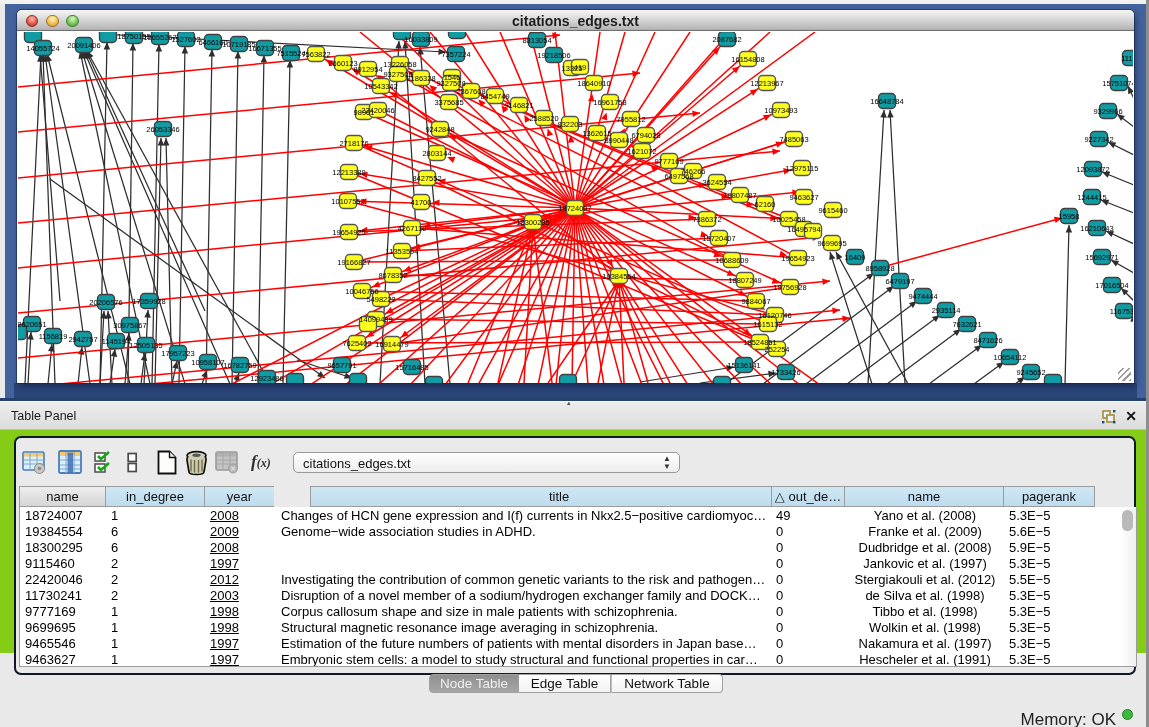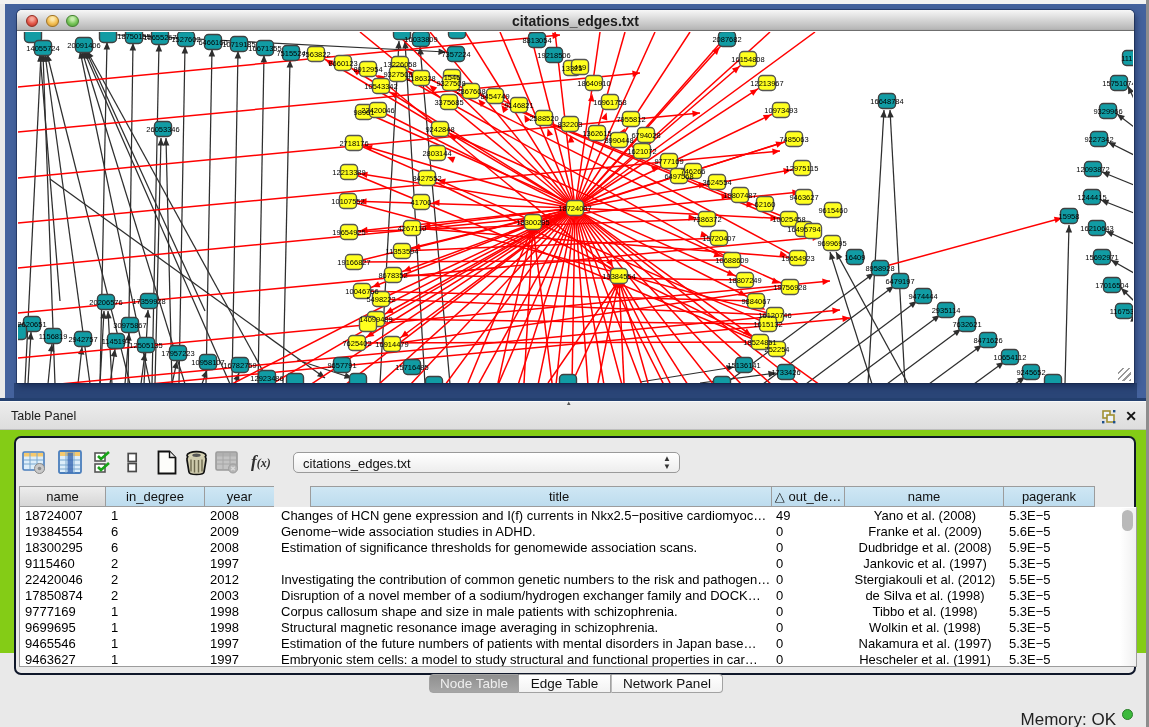--- a/index.html
+++ b/index.html
@@ -39,21 +39,21 @@
 #combo .arr { position:absolute; right:8px; top:2px; font-size:8px; color:#333; line-height:8px; }
 
 #thead { position:absolute; left:3px; top:48px; width:1076px; height:21px; }
 #tbl { position:absolute; left:3px; top:69px; width:1118px; height:160px; background:#fff; border:1px solid #9c9c9c; border-top:none; overflow:hidden; }
 .th { position:absolute; top:0; height:21px; background:linear-gradient(#cfe7f4,#bddcee); border:1px solid #9c9c9c; border-right:none; font-size:13px; text-align:center; line-height:20px; color:#111; }
 .th0 { background:linear-gradient(#ededed,#d6d6d6); }
 .tr { position:absolute; left:0; width:1118px; height:16px; font-size:13px; color:#000; white-space:nowrap; }
 .tr span { position:absolute; top:1px; overflow:hidden; }
 .c0 { left:5px;   width:81px; }
 .c1 { left:91px;  width:94px; }
-.c2 { left:190px; width:65px; }
+.c2 { left:190px; width:65px;text-decoration:underline; }
 .c3 { left:261px; width:492px; }
 .c4 { left:756px; width:68px; }
 .c5 { left:826px; width:158px; text-align:center; }
 .c6 { left:989px; width:90px; }
 #vsb { position:absolute; left:1100px; top:1px; width:16px; height:158px; background:linear-gradient(90deg,#ffffff,#f0f0f0); }
 #vsb .thumb { position:absolute; left:2px; top:2px; width:11px; height:21px; background:#b9b9b9; border-radius:6px; }
 
 #tabs { position:absolute; left:429px; top:273px; height:19px; font-size:13.5px; }
 .tab { position:absolute; top:0; height:19px; line-height:18px; text-align:center; border:1px solid #a2a2a2; }
 #tab1 { left:0; width:90px;  background:linear-gradient(#8f8f8f,#a6a6a6); color:#efefef; border-radius:4px 0 0 4px; }
@@ -760,44 +760,43 @@
           <span class="c2">2009</span>
           <span class="c3">Genome−wide association studies in ADHD.</span>
           <span class="c4">0</span>
           <span class="c5">Franke et al. (2009)</span>
           <span class="c6">5.6E−5</span>
         </div>
 <div class="tr" style="top:32px">
 <span class="c0">18300295</span>
           <span class="c1">6</span>
           <span class="c2">2008</span>
-          <span class="c3">Estimation of significance thresholds for genomewide association scans.</span>
           <span class="c4">0</span>
           <span class="c5">Dudbridge et al. (2008)</span>
           <span class="c6">5.9E−5</span>
         </div>
 <div class="tr" style="top:48px">
 <span class="c0">9115460</span>
           <span class="c1">2</span>
           <span class="c2">1997</span>
           <span class="c4">0</span>
           <span class="c5">Jankovic et al. (1997)</span>
           <span class="c6">5.3E−5</span>
         </div>
 <div class="tr" style="top:64px">
 <span class="c0">22420046</span>
           <span class="c1">2</span>
           <span class="c2">2012</span>
-          <span class="c3">Investigating the contribution of common genetic numbers to the risk and pathogen…</span>
+          <span class="c3">Investigating the contribution of common genetic variants to the risk and pathogen…</span>
           <span class="c4">0</span>
           <span class="c5">Stergiakouli et al. (2012)</span>
           <span class="c6">5.5E−5</span>
         </div>
 <div class="tr" style="top:80px">
-<span class="c0">17850874</span>
+<span class="c0">11730241</span>
           <span class="c1">2</span>
           <span class="c2">2003</span>
           <span class="c3">Disruption of a novel member of a sodium/hydrogen exchanger family and DOCK…</span>
           <span class="c4">0</span>
           <span class="c5">de Silva et al. (1998)</span>
           <span class="c6">5.3E−5</span>
         </div>
 <div class="tr" style="top:96px">
 <span class="c0">9777169</span>
           <span class="c1">1</span>
@@ -835,18 +834,18 @@
           <span class="c6">5.3E−5</span>
         </div>
       <div id="vsb">
           <div class="thumb"></div>
         </div>
     </div>
   </div>
   <div id="tabs">
     <div class="tab" id="tab1">Node Table</div>
     <div class="tab" id="tab2">Edge Table</div>
-    <div class="tab" id="tab3">Network Panel</div>
+    <div class="tab" id="tab3">Network Table</div>
   </div>
   <span id="mem">Memory: OK</span>
   <div id="memdot"></div>
 </div>
 <div class="abs" id="rightgray"></div>
 
 </body></html>

